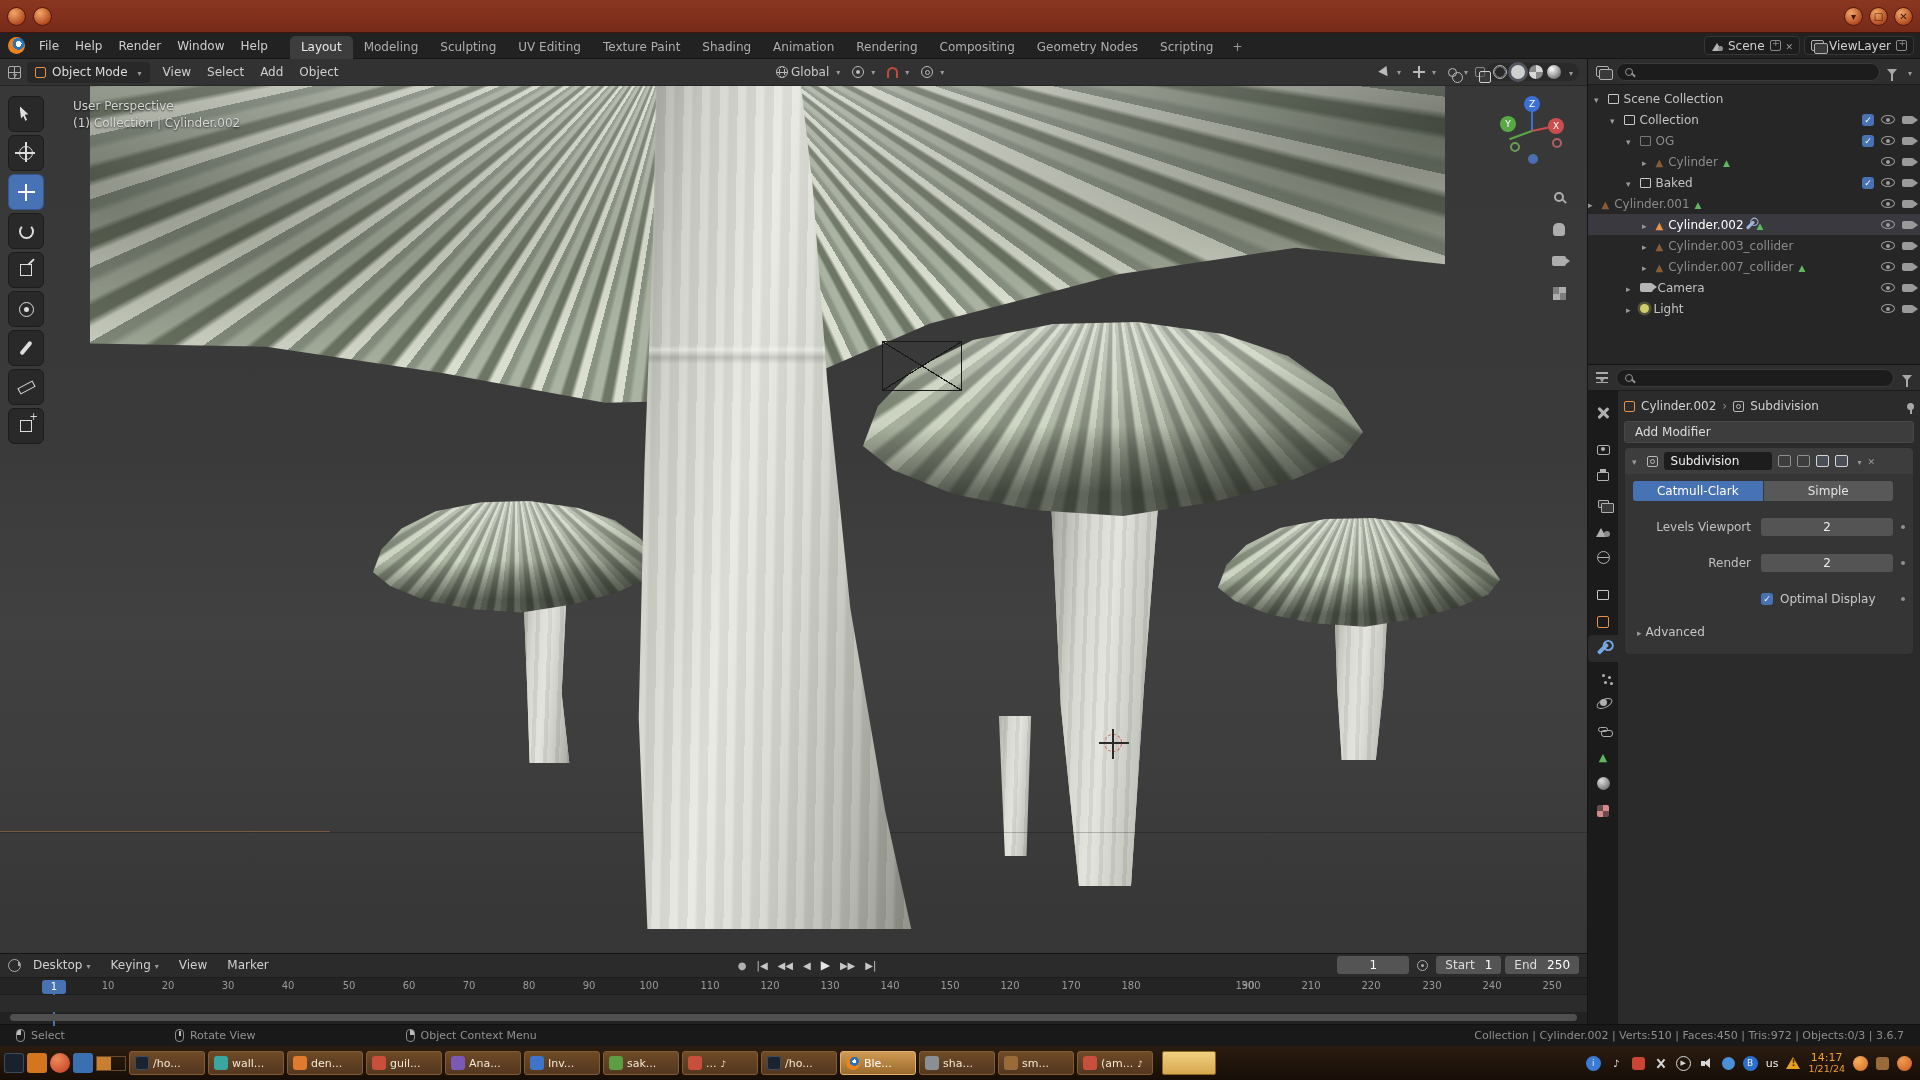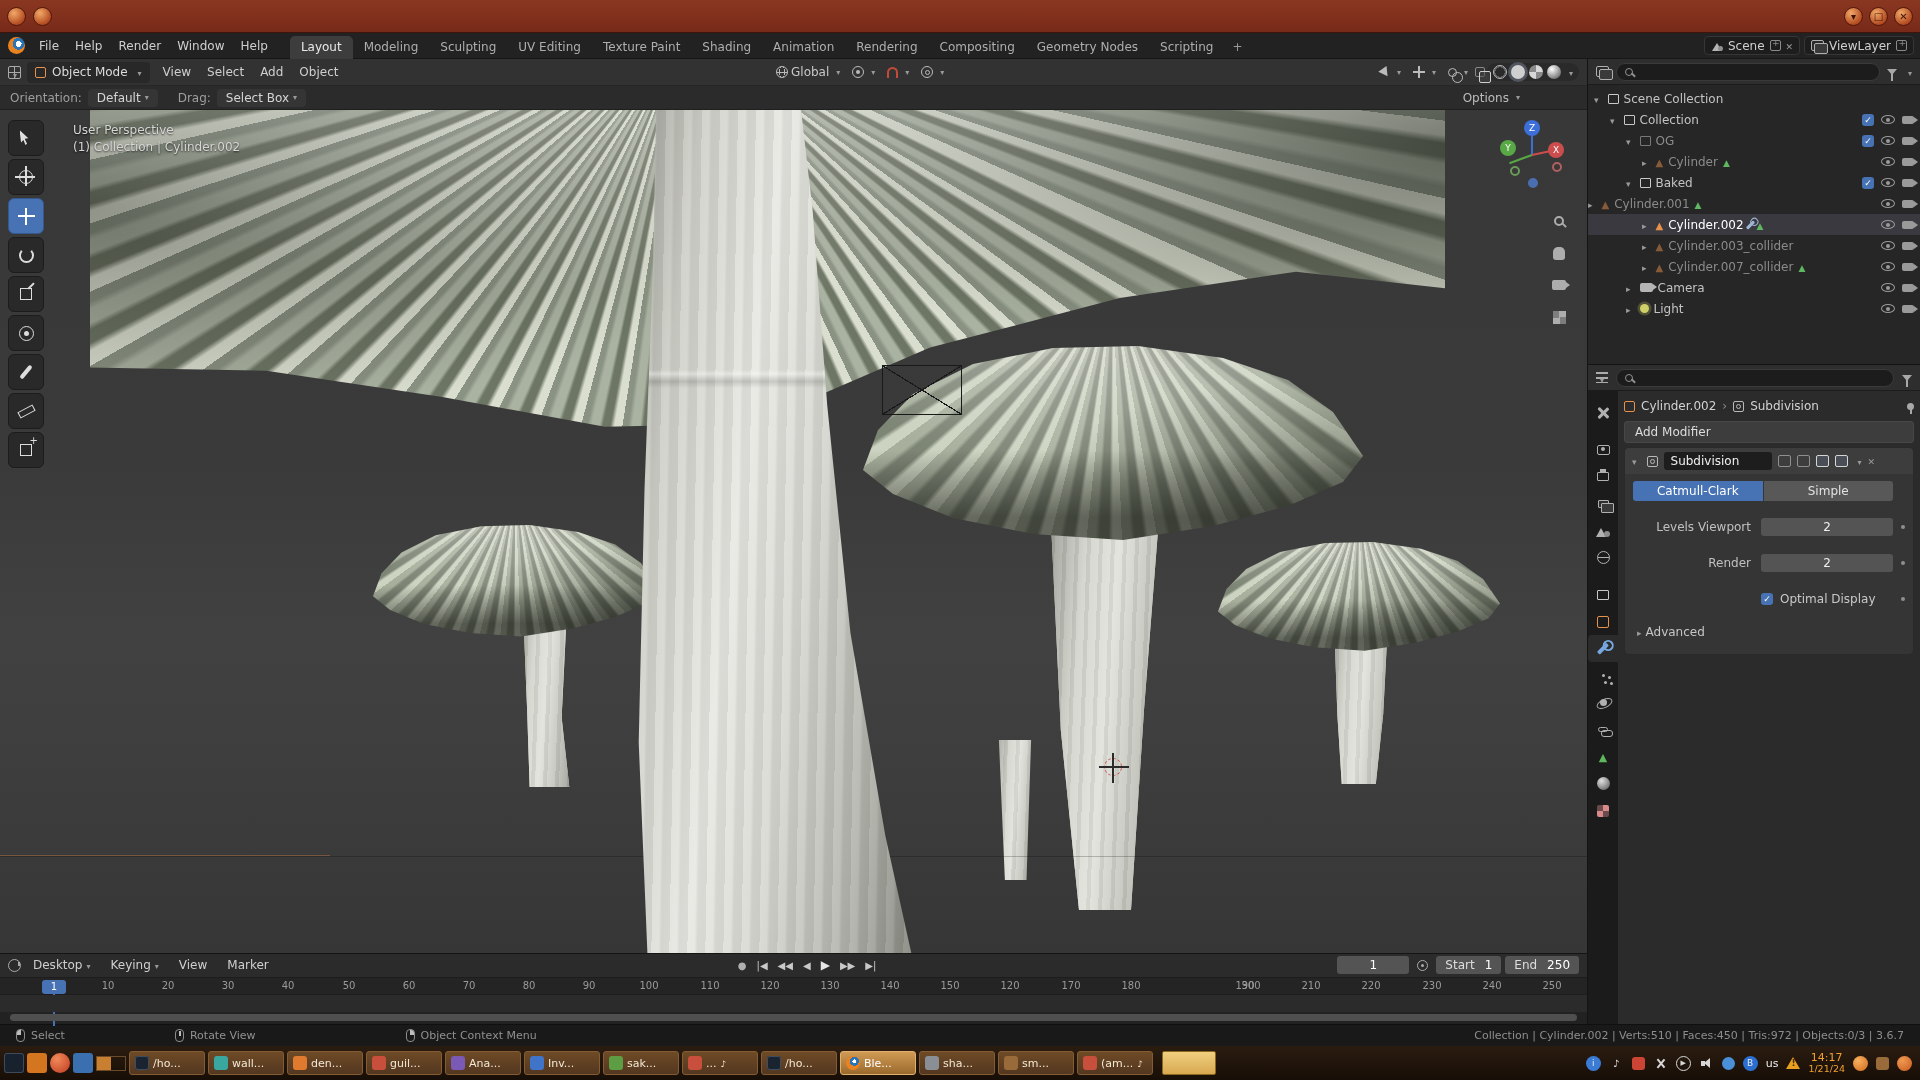--- a/index.html
+++ b/index.html
@@ -393,34 +393,20 @@
         <span class="xray-ico"></span>
         <div class="shadeseg">
           <span class="sph wire"></span>
           <span class="sph solid on"></span>
           <span class="sph mat"></span>
           <span class="sph rend"></span>
           <span class="dd"></span>
         </div>
       </div>
 
-      <div class="vts">
-        <span class="lab">Orientation:</span>
-        <div class="pill dd">
-            <span>Default</span>
-          </div>
-        <span class="lab" style="margin-left:14px">Drag:</span>
-        <div class="pill dd">
-            <span>Select Box</span>
-          </div>
-        <div class="spacer"></div>
-        <div class="hgrp dd" style="margin-right:52px">
-            <span>Options</span>
-          </div>
-      </div>
 
       <div class="canvas">
 
         <div class="scene-el cap-big"></div>
         <div class="scene-el stem stem-sliver"></div>
         <div class="scene-el stem stem-m2"></div>
         <div class="scene-el cap-dome cap-m2"></div>
         <div class="scene-el stem stem-m3"></div>
         <div class="scene-el cap-dome cap-m3"></div>
         <div class="scene-el stem stem-m4"></div>

